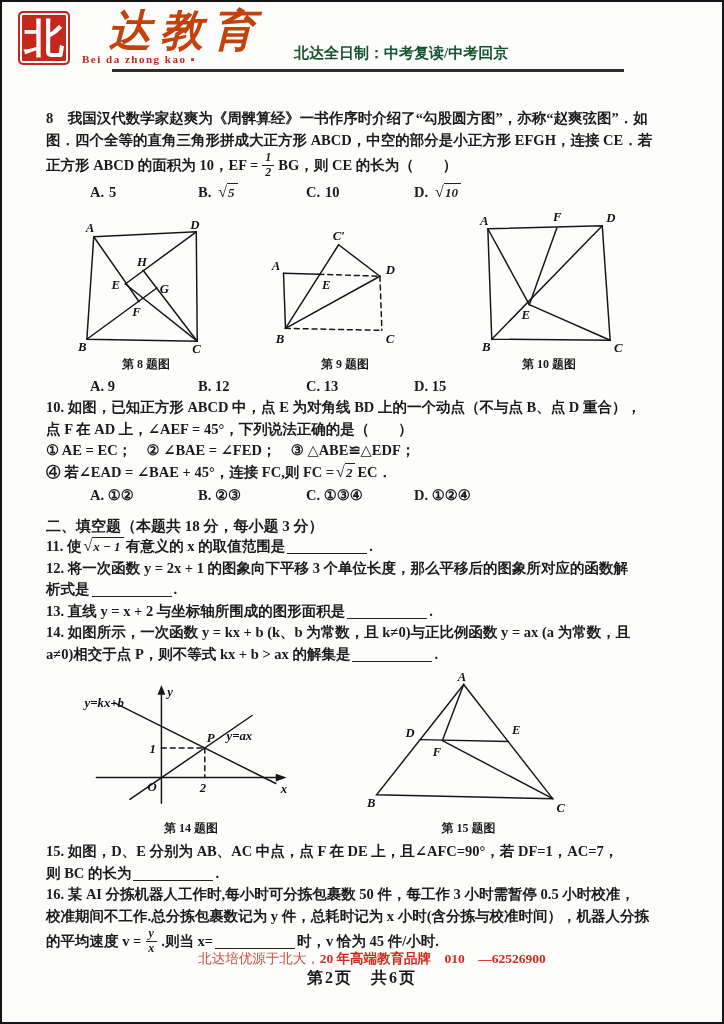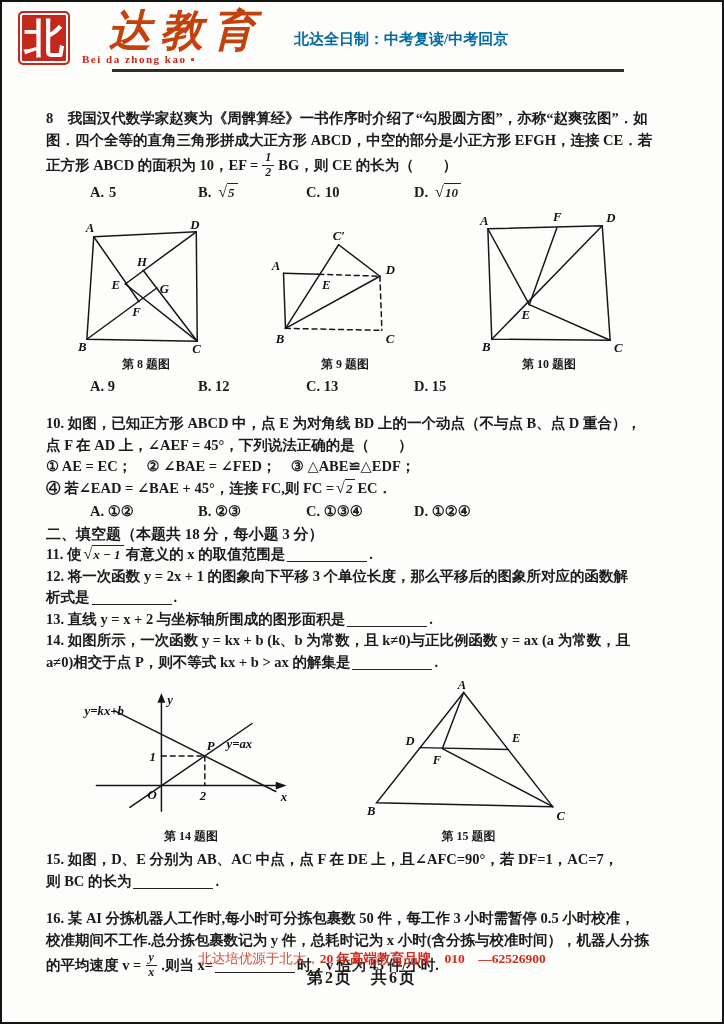--- a/index.html
+++ b/index.html
@@ -27,22 +27,22 @@
   .logo-script {
     position: absolute; left: 78px; top: 0px;
     font-size: 43px; font-weight: 700; font-style: italic;
     color: #c2410c; letter-spacing: 9px; white-space: nowrap; margin-left: 28px;
   }
   .logo-sub {
     position: absolute; left: 80px; top: 51px;
     font-size: 11px; color: #c4281c; letter-spacing: 1.5px; font-weight: 700;
   }
   .slogan {
-    position: absolute; left: 292px; top: 28px;
-    font-size: 15px; color: #0369a1; font-weight: 600; white-space: nowrap;
+    position: absolute; left: 292px; top: 42px;
+    font-size: 15px; color: #14532d; font-weight: 600; white-space: nowrap;
   }
   .slogan .heavy { font-weight: 800; }
   .hdr-rule { position: absolute; left: 110px; top: 67px; width: 512px; height: 2.5px; background: #2e2e2e; }
 
   
   .content { padding: 30px 30px 0 44px; font-weight: 600; }
   .line  { white-space: nowrap; font-size: 14.5px; line-height: 21.5px; }
   .fline { display: flex; align-items: center; white-space: nowrap; font-size: 14.5px; line-height: 21.5px; text-align: center; }
   .tall  { height: 29px; }
   .opts  { display: flex; padding-left: 44px; font-size: 14.5px; line-height: 22px; margin-top: 1px; }
@@ -65,22 +65,22 @@
   .figbox { display: flex; flex-direction: column; align-items: center; }
   .figcap { font-size: 12px; margin-top: 1px; font-weight: 600; }
   svg .stroke { stroke: #161616; stroke-width: 1.5; fill: none; stroke-linecap: round; }
   svg .dash   { stroke-dasharray: 5 4; }
   svg .sl { font-size: 13px; font-style: italic; font-weight: 700; fill: #111;
             font-family: "Liberation Serif", "DejaVu Serif", serif; }
   svg .fx { font-size: 13px; font-style: italic; font-weight: 700; fill: #111;
             font-family: "Liberation Serif", "DejaVu Serif", serif; }
   svg .arrow { fill: #161616; stroke: none; }
 
-  .sec-title { font-size: 15px; font-weight: 700; margin-top: 3px; }
-  .mt2 { margin-top: 16px; }
+  .sec-title { font-size: 15px; font-weight: 700; margin-top: 11px; }
+  .mt2 { margin-top: 0; }
 
   
   .foot-red {
     position: absolute; left: 0; right: 0; bottom: 54px;
     text-align: center; color: #cf4a3e; font-size: 13.5px; font-weight: 500; padding-left: 20px;
   }
   .foot-red .heavy { color: #d02c1e; font-weight: 800; }
   .foot-page {
     position: absolute; left: 0; right: 0; bottom: 33px;
     text-align: center; font-size: 16px; font-weight: 700; letter-spacing: 2px;

